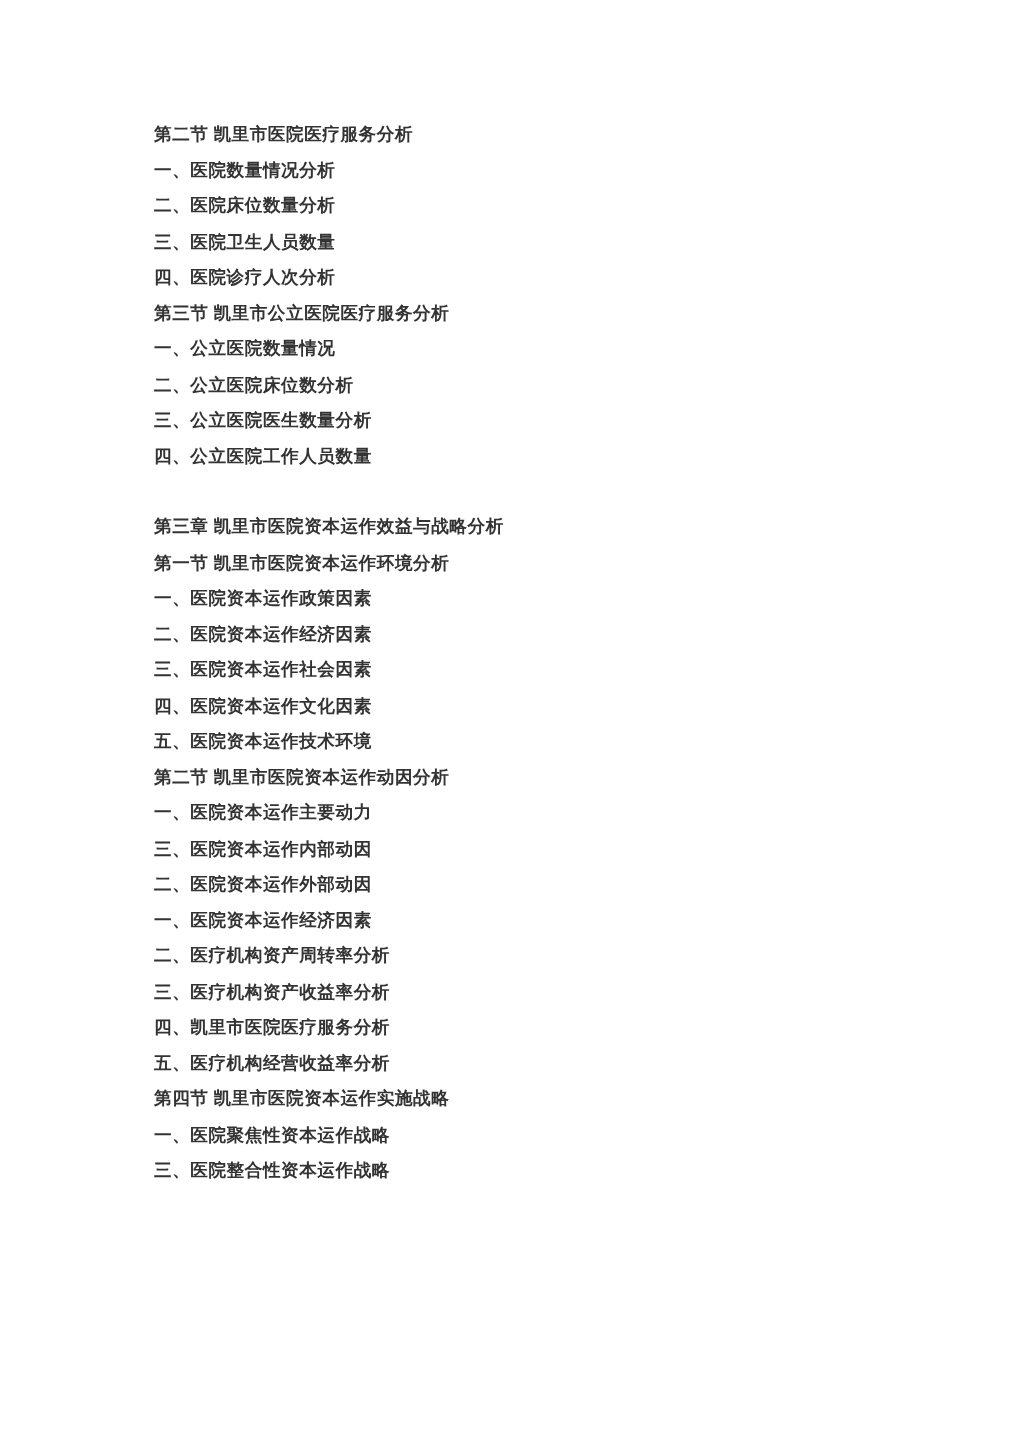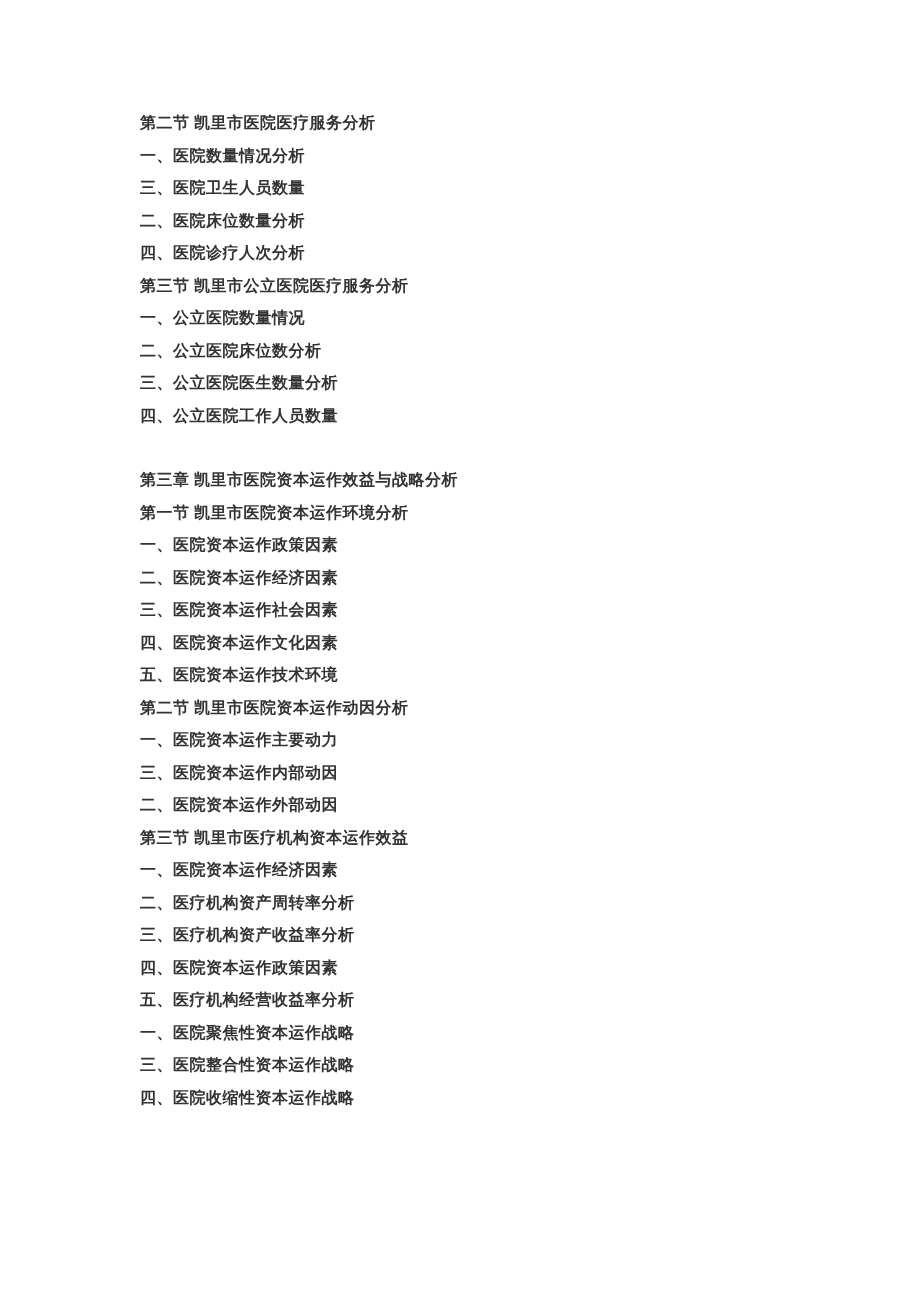--- a/index.html
+++ b/index.html
@@ -23,42 +23,41 @@
   .blank {
     height: 32px;
   }
 </style>
 </head>
 <body>
 
 <div id="content">
     <div class="line">第二节 凯里市医院医疗服务分析</div>
     <div class="line">一、医院数量情况分析</div>
+    <div class="line">二、医院床位数量分析</div>
     <div class="line">三、医院卫生人员数量</div>
-    <div class="line">二、医院床位数量分析</div>
     <div class="line">四、医院诊疗人次分析</div>
     <div class="line">第三节 凯里市公立医院医疗服务分析</div>
     <div class="line">一、公立医院数量情况</div>
     <div class="line">二、公立医院床位数分析</div>
     <div class="line">三、公立医院医生数量分析</div>
     <div class="line">四、公立医院工作人员数量</div>
     <div class="blank"></div>
     <div class="line">第三章 凯里市医院资本运作效益与战略分析</div>
     <div class="line">第一节 凯里市医院资本运作环境分析</div>
     <div class="line">一、医院资本运作政策因素</div>
     <div class="line">二、医院资本运作经济因素</div>
     <div class="line">三、医院资本运作社会因素</div>
     <div class="line">四、医院资本运作文化因素</div>
     <div class="line">五、医院资本运作技术环境</div>
     <div class="line">第二节 凯里市医院资本运作动因分析</div>
     <div class="line">一、医院资本运作主要动力</div>
     <div class="line">三、医院资本运作内部动因</div>
     <div class="line">二、医院资本运作外部动因</div>
-    <div class="line">第三节 凯里市医疗机构资本运作效益</div>
     <div class="line">一、医院资本运作经济因素</div>
     <div class="line">二、医疗机构资产周转率分析</div>
     <div class="line">三、医疗机构资产收益率分析</div>
-    <div class="line">四、医院资本运作政策因素</div>
+    <div class="line">四、凯里市医院医疗服务分析</div>
     <div class="line">五、医疗机构经营收益率分析</div>
+    <div class="line">第四节 凯里市医院资本运作实施战略</div>
     <div class="line">一、医院聚焦性资本运作战略</div>
     <div class="line">三、医院整合性资本运作战略</div>
-    <div class="line">四、医院收缩性资本运作战略</div>
   </div>
 
 </body></html>

